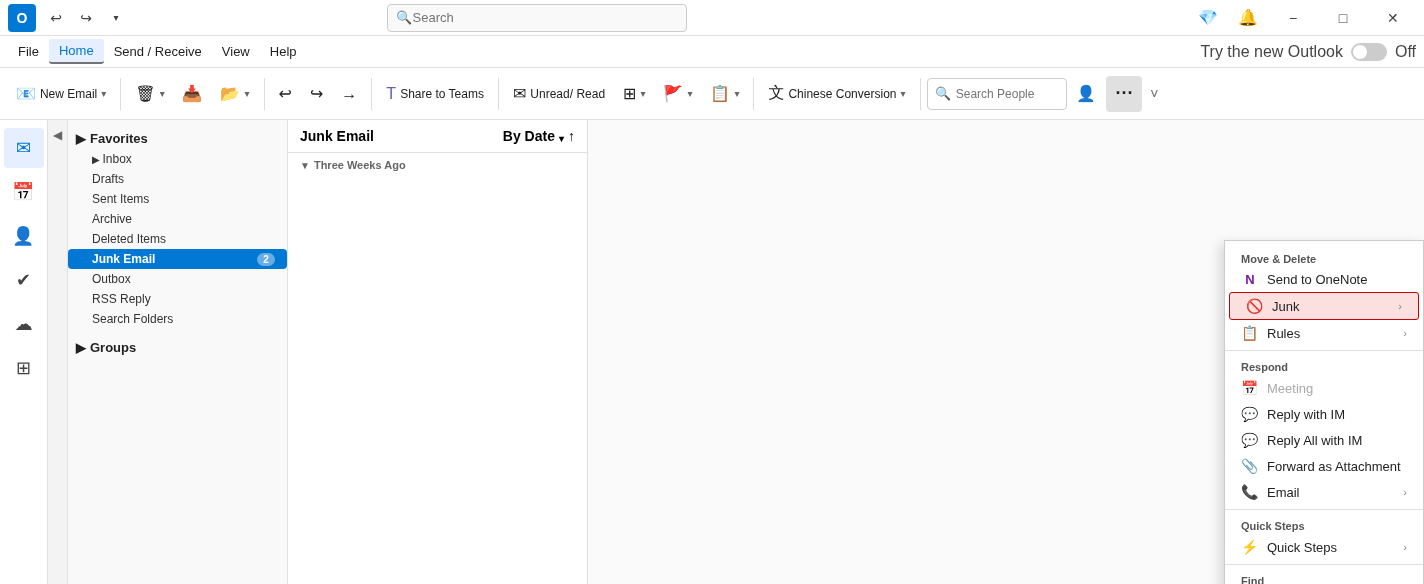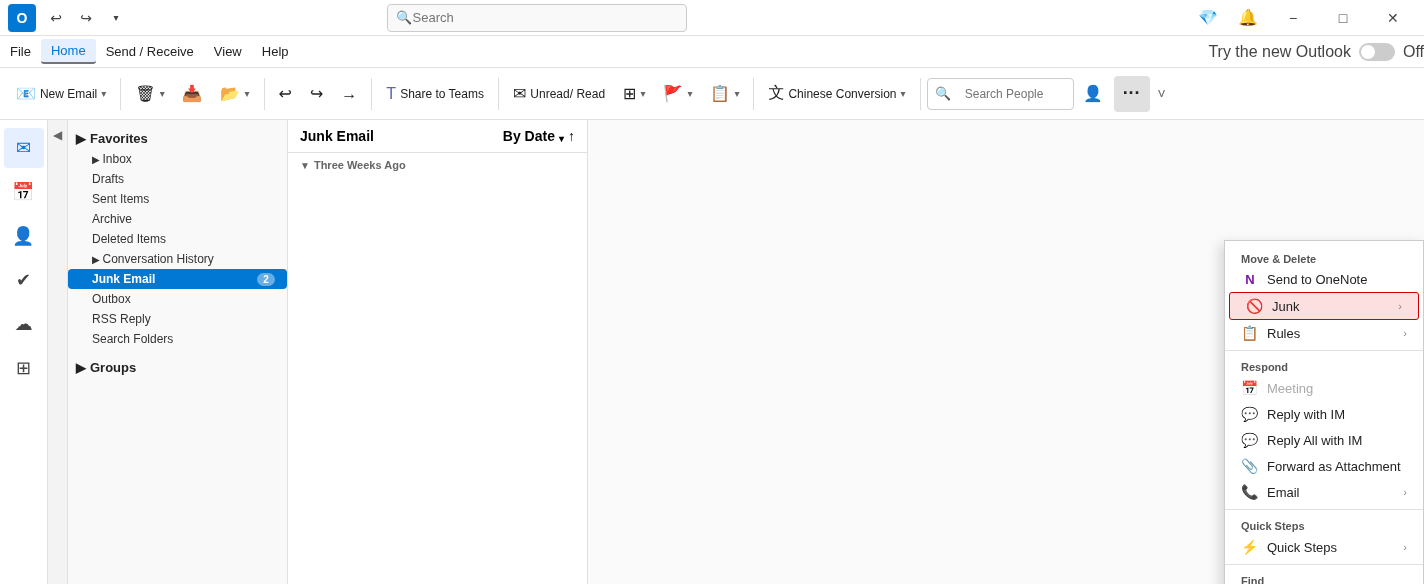--- a/index.html
+++ b/index.html
@@ -65,21 +65,21 @@
       display: flex; align-items: center; justify-content: center;
       cursor: pointer; border: none; background: none; font-size: 16px; color: #444;
     }
 
     
     .menu-bar {
       background: #fff;
       height: 32px;
       display: flex;
       align-items: center;
-      padding: 0 0;
+      padding: 0 8px;
       border-bottom: 1px solid #e0e0e0;
     }
     .menu-item {
       padding: 4px 10px;
       cursor: pointer;
       border-radius: 3px;
       font-size: 13px;
       color: #222;
     }
     .menu-item.active { background: #e5efff; color: #0078d4; border-bottom: 2px solid #737373; }
@@ -133,21 +133,21 @@
       display: flex; align-items: center;
       border: 1px solid #ccc;
       border-radius: 4px;
       padding: 4px 8px;
       background: #fff;
       gap: 4px;
       height: 32px;
       min-width: 140px;
     }
     .search-people-box input {
-      border: none; outline: none; font-size: 12px; background: none; width: 100px; margin-left: 9px;
+      border: none; outline: none; font-size: 12px; background: none; width: 100px;
     }
     .tb-more-btn {
       display: flex; align-items: center; justify-content: center;
       width: 36px; height: 36px;
       cursor: pointer; border-radius: 4px; border: none;
       background: #e0e0e0; font-size: 18px; color: #222;
       font-weight: bold;
     }
     .tb-expand-btn {
       width: 20px; height: 36px;
@@ -415,23 +415,20 @@
     </div>
     <div class="folder-item">
       <span>Sent Items</span>
     </div>
     <div class="folder-item">
       <span>Archive</span>
     </div>
     <div class="folder-item">
       <span>Deleted Items</span>
     </div>
-    <div class="folder-item">
-      <span><span style="font-size:10px;">▶ </span><span>Conversation History</span></span>
-    </div>
     <div class="folder-item selected">
       <span>Junk Email</span>
       <span class="folder-badge">2</span>
     </div>
     <div class="folder-item">
       <span>Outbox</span>
     </div>
     <div class="folder-item">
       <span>RSS Reply</span>
     </div>

